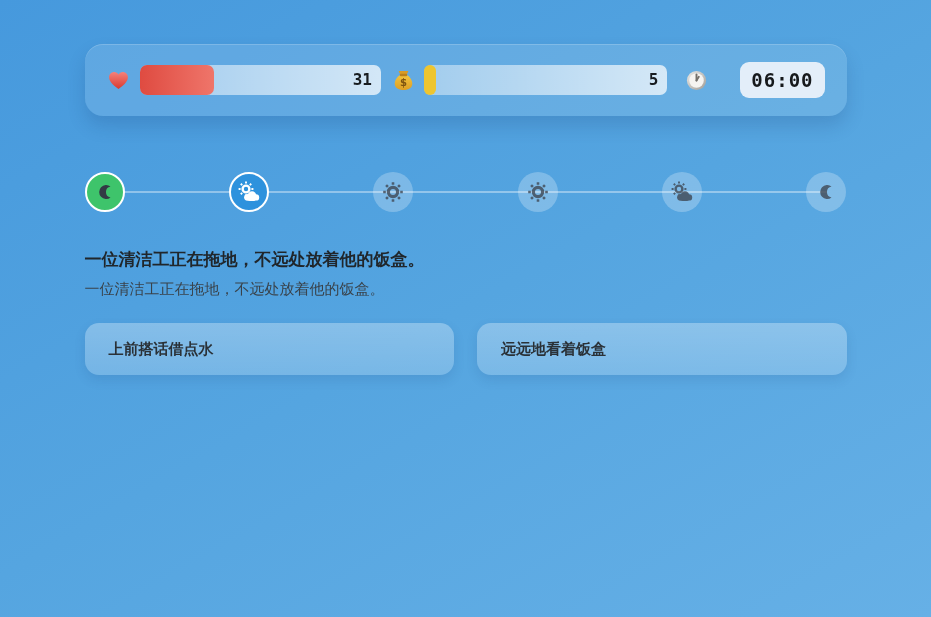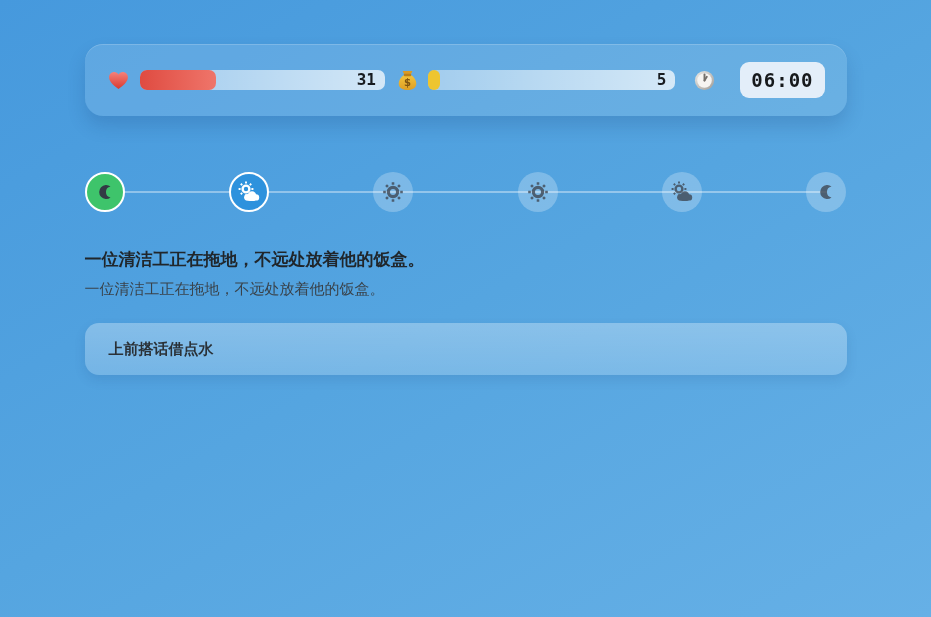--- a/index.html
+++ b/index.html
@@ -14,36 +14,36 @@
   
   .status-panel {
     margin-top: 44px; height: 72px; border-radius: 18px;
     background: rgba(255,255,255,0.12);
     box-shadow: 0 10px 18px rgba(21,58,110,0.18), inset 0 1px 0 rgba(255,255,255,0.18);
     display: flex; align-items: center; padding: 0 22px; gap: 12px;
   }
   .stat { display: flex; align-items: center; gap: 10px; flex: 1; min-width: 0; }
   .stat-icon { flex: 0 0 auto; display: block; }
   .bar {
-    position: relative; height: 20px; border-radius: 7px; flex: 1;
+    position: relative; height: 30px; border-radius: 7px; flex: 1;
     background: linear-gradient(90deg, rgba(255,255,255,0.40), rgba(255,255,255,0.72));
     padding-left: 40px;
   }
   .fill { position: absolute; left: 0; top: 0; bottom: 0; border-radius: 7px; }
   .fill-hp     { background: linear-gradient(90deg, #df4b41, #ef756a); }
   .fill-energy { background: linear-gradient(90deg, #3a8ed6, #5ba4de); }
   .fill-gold   { background: #eec52f; }
   .bar-value {
     position: absolute; right: 9px; top: 50%; transform: translateY(-50%);
     font-family: "DejaVu Sans Mono", monospace; font-weight: bold;
     font-size: 16px; color: #181c20; line-height: 1;
   }
   .clock-wrap { flex: 0 0 auto; margin-left: 6px; display: flex; align-items: center; }
   .time-box {
-    flex: 0 0 auto; margin-left: 12px;
+    flex: 0 0 auto; margin-left: 20px;
     background: #e3eef9; border-radius: 9px; padding: 7px 11px;
     font-family: "DejaVu Sans Mono", monospace; font-weight: bold;
     font-size: 19px; letter-spacing: 1px; color: #16191c;
   }
 
   
   .timeline { margin-top: 56px; position: relative; display: flex; justify-content: space-between; height: 40px; }
   .tl-line {
     position: absolute; top: 50%; left: 20px; right: 20px; height: 2px;
     transform: translateY(-50%); background: rgba(255,255,255,0.38);
@@ -196,15 +196,16 @@
         <path d="M15.5 4.5 A 7 7 0 1 0 15.5 15.5 A 5.6 5.6 0 0 1 15.5 4.5 Z" fill="currentColor"></path>
       </svg>
     </div>
   </div>
 
   <p class="event-title">一位清洁工正在拖地，不远处放着他的饭盒。</p>
   <p class="event-desc">一位清洁工正在拖地，不远处放着他的饭盒。</p>
 
   <div class="choices">
     <button class="choice">上前搭话借点水</button>
+    <button class="choice">远远地看着饭盒</button>
   </div>
 
 </div>
 
 </body></html>

